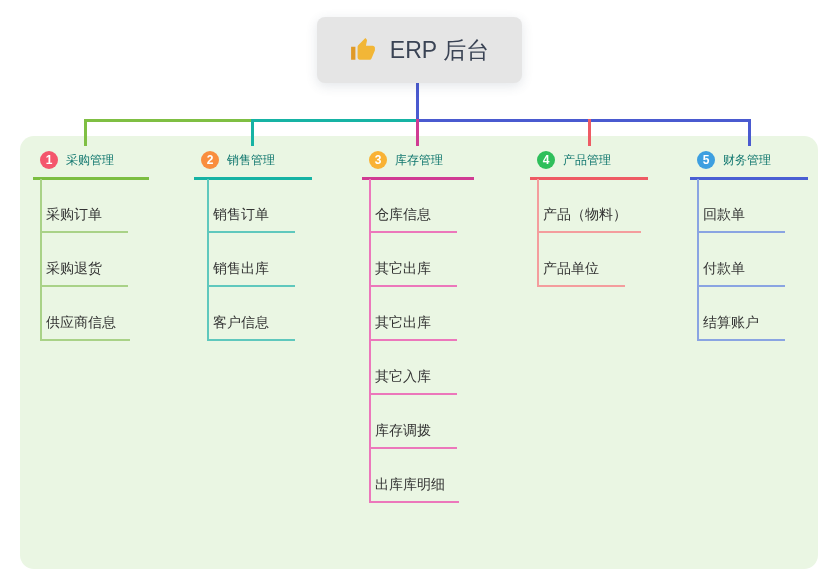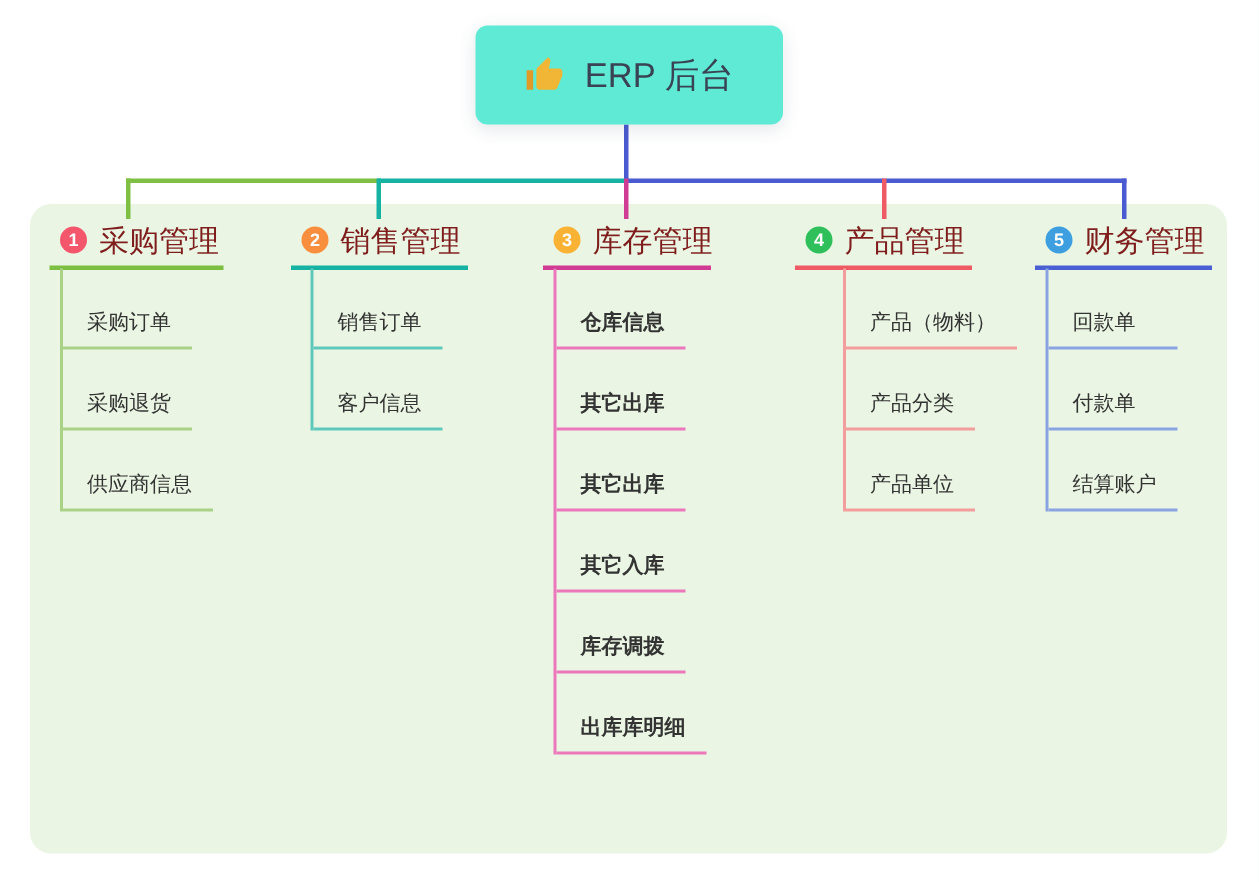--- a/index.html
+++ b/index.html
@@ -4,21 +4,21 @@
 <style>
   html,body{margin:0;padding:0;background:#ffffff;width:839px;height:588px;overflow:hidden;
     font-family:"Liberation Sans","DejaVu Sans",sans-serif;}
   .stage{position:relative;width:839px;height:588px;}
 
   
   .panel{position:absolute;left:20px;top:136px;width:798px;height:433px;
     background:#eaf6e3;border-radius:14px;}
 
   
-  .root-node{position:absolute;left:317px;top:17px;width:205px;height:66px;background:#5eead4;
+  .root-node{position:absolute;left:317px;top:17px;width:205px;height:66px;background:#e5e5e5;
     border-radius:8px;box-shadow:0 3px 12px rgba(60,80,100,.14);display:flex;align-items:center;
     justify-content:center;gap:14px;font-size:23px;color:#3a4354;z-index:3;}
   .thumb{width:26px;height:26px;flex:0 0 auto;}
 
   
   .line{position:absolute;}
   .stem{left:416px;top:83px;width:3px;height:37px;background:#4a5ad0;}
   .bus-green{left:84px;top:119px;width:168px;height:3px;background:#7fbf43;}
   .bus-teal{left:252px;top:119px;width:165px;height:3px;background:#16b3a4;}
   .bus-blue{left:417px;top:119px;width:334px;height:3px;background:#4a5ad0;}
@@ -27,45 +27,45 @@
   .d2{left:251px;background:#16b3a4;}
   .d3{left:416px;background:#d03b93;}
   .d4{left:588px;background:#ee5b64;}
   .d5{left:748px;background:#4a5ad0;}
 
   
   .branch-header{position:absolute;top:147px;height:26px;display:flex;align-items:center;
     gap:8px;padding:0 0 4px 7px;box-sizing:content-box;}
   .badge{width:18px;height:18px;border-radius:50%;color:#fff;font-size:12px;font-weight:bold;
     display:flex;align-items:center;justify-content:center;flex:0 0 auto;}
-  .branch-title{font-size:20px;color:#7f1d1d;white-space:nowrap;}
+  .branch-title{font-size:12px;color:#0f766e;white-space:nowrap;}
 
   .children{position:absolute;top:179px;margin:0;padding:0;list-style:none;border-left:2px solid;}
   .children li{height:54px;box-sizing:border-box;display:flex;align-items:flex-end;
-    padding:0 14px 7px 16px;width:max-content;min-width:86px;border-bottom:2px solid;
+    padding:0 14px 7px 4px;width:max-content;min-width:86px;border-bottom:2px solid;
     font-size:14px;color:#333;white-space:nowrap;}
 
   .b1 .branch-header{left:33px;width:109px;border-bottom:3px solid #7cbe41;}
   .b1 .badge{background:#f4566c;}
   .b1 .children{left:40px;border-color:#a9d287;}
   .b1 .children li{border-color:#a9d287;}
 
   .b2 .branch-header{left:194px;width:111px;border-bottom:3px solid #16b3a4;}
   .b2 .badge{background:#f98e3e;}
   .b2 .children{left:207px;border-color:#5fc8bd;}
   .b2 .children li{border-color:#5fc8bd;}
 
   .b3 .branch-header{left:362px;width:105px;border-bottom:3px solid #d03b93;}
   .b3 .badge{background:#f9b234;}
   .b3 .children{left:369px;border-color:#ec77bb;}
-  .b3 .children li{border-color:#ec77bb;font-weight:bold;}
+  .b3 .children li{border-color:#ec77bb;}
 
   .b4 .branch-header{left:530px;width:111px;border-bottom:3px solid #ee5b64;}
   .b4 .badge{background:#2fbf5b;}
-  .b4 .children{left:562px;border-color:#f49d9d;}
+  .b4 .children{left:537px;border-color:#f49d9d;}
   .b4 .children li{border-color:#f49d9d;}
 
   .b5 .branch-header{left:690px;width:111px;border-bottom:3px solid #4a5fd3;}
   .b5 .badge{background:#3d9fe0;}
   .b5 .children{left:697px;border-color:#8aa4e2;}
   .b5 .children li{border-color:#8aa4e2;}
 </style>
 </head>
 <body>
 
@@ -103,20 +103,21 @@
     </ul>
   </div>
 
   <div class="branch b2">
     <div class="branch-header">
       <span class="badge">2</span>
       <span class="branch-title">销售管理</span>
     </div>
     <ul class="children">
       <li>销售订单</li>
+      <li>销售出库</li>
       <li>客户信息</li>
     </ul>
   </div>
 
   <div class="branch b3">
     <div class="branch-header">
       <span class="badge">3</span>
       <span class="branch-title">库存管理</span>
     </div>
     <ul class="children">
@@ -129,21 +130,20 @@
     </ul>
   </div>
 
   <div class="branch b4">
     <div class="branch-header">
       <span class="badge">4</span>
       <span class="branch-title">产品管理</span>
     </div>
     <ul class="children">
       <li>产品（物料）</li>
-      <li>产品分类</li>
       <li>产品单位</li>
     </ul>
   </div>
 
   <div class="branch b5">
     <div class="branch-header">
       <span class="badge">5</span>
       <span class="branch-title">财务管理</span>
     </div>
     <ul class="children">

